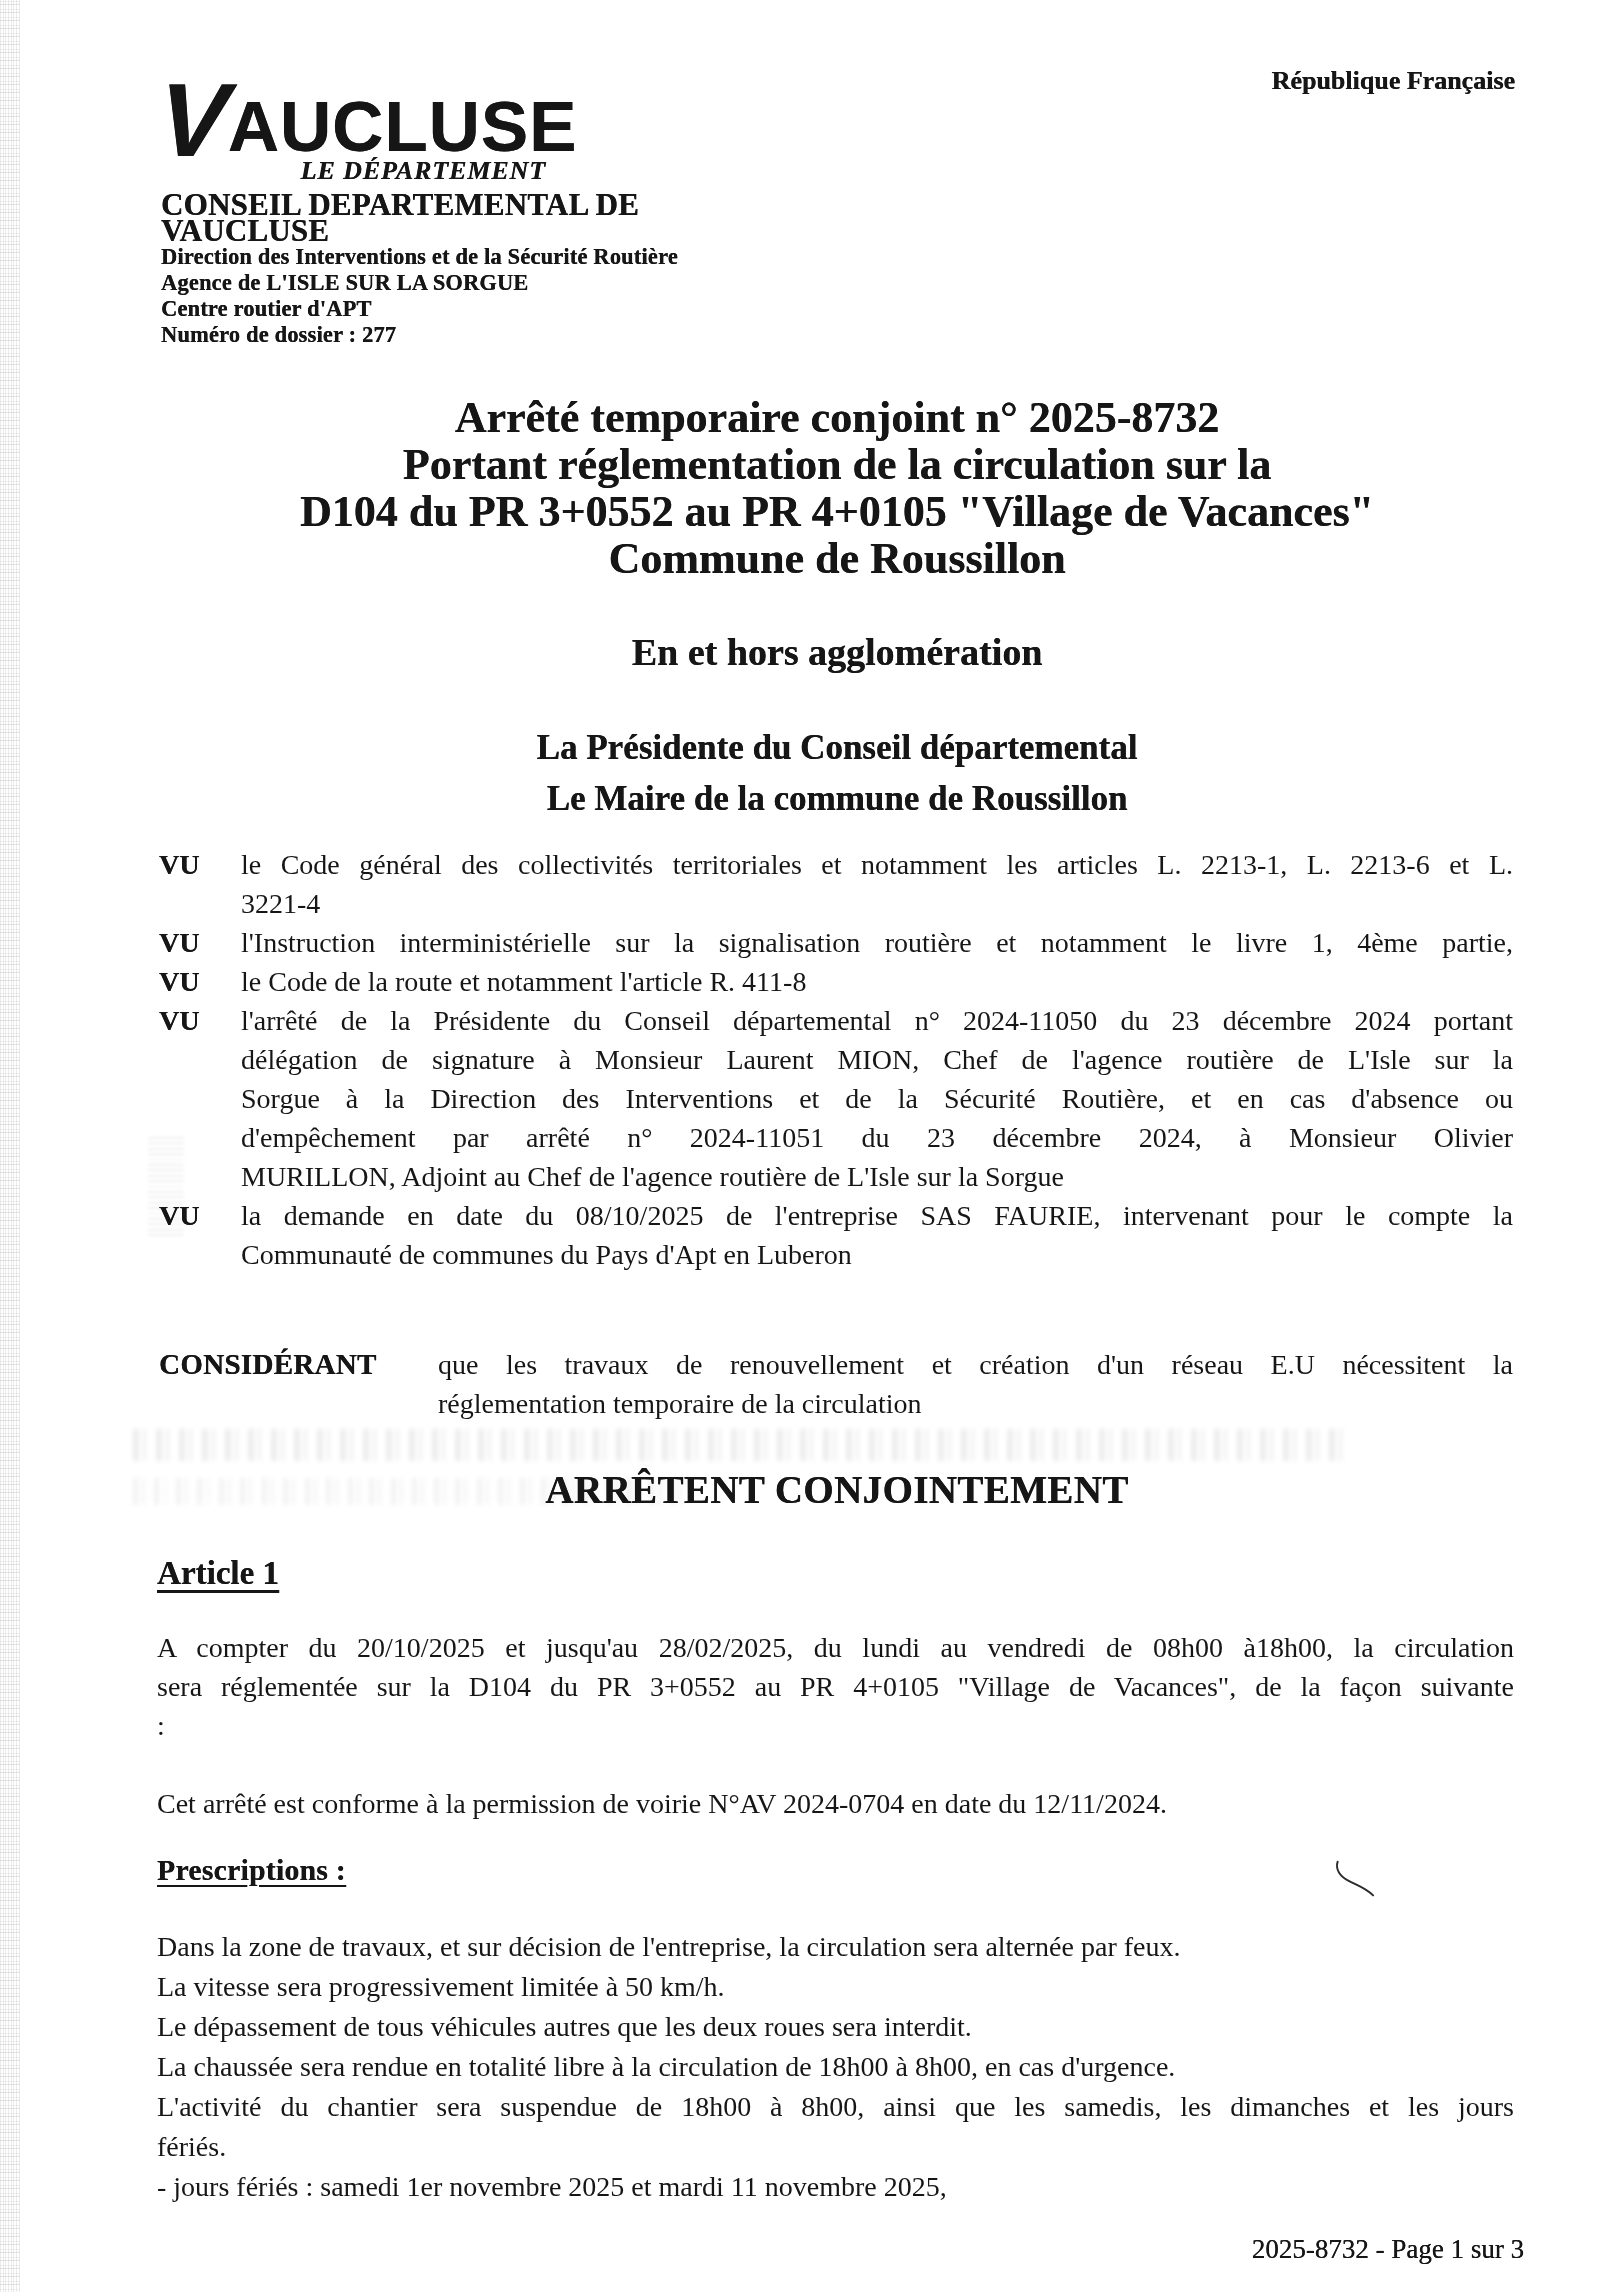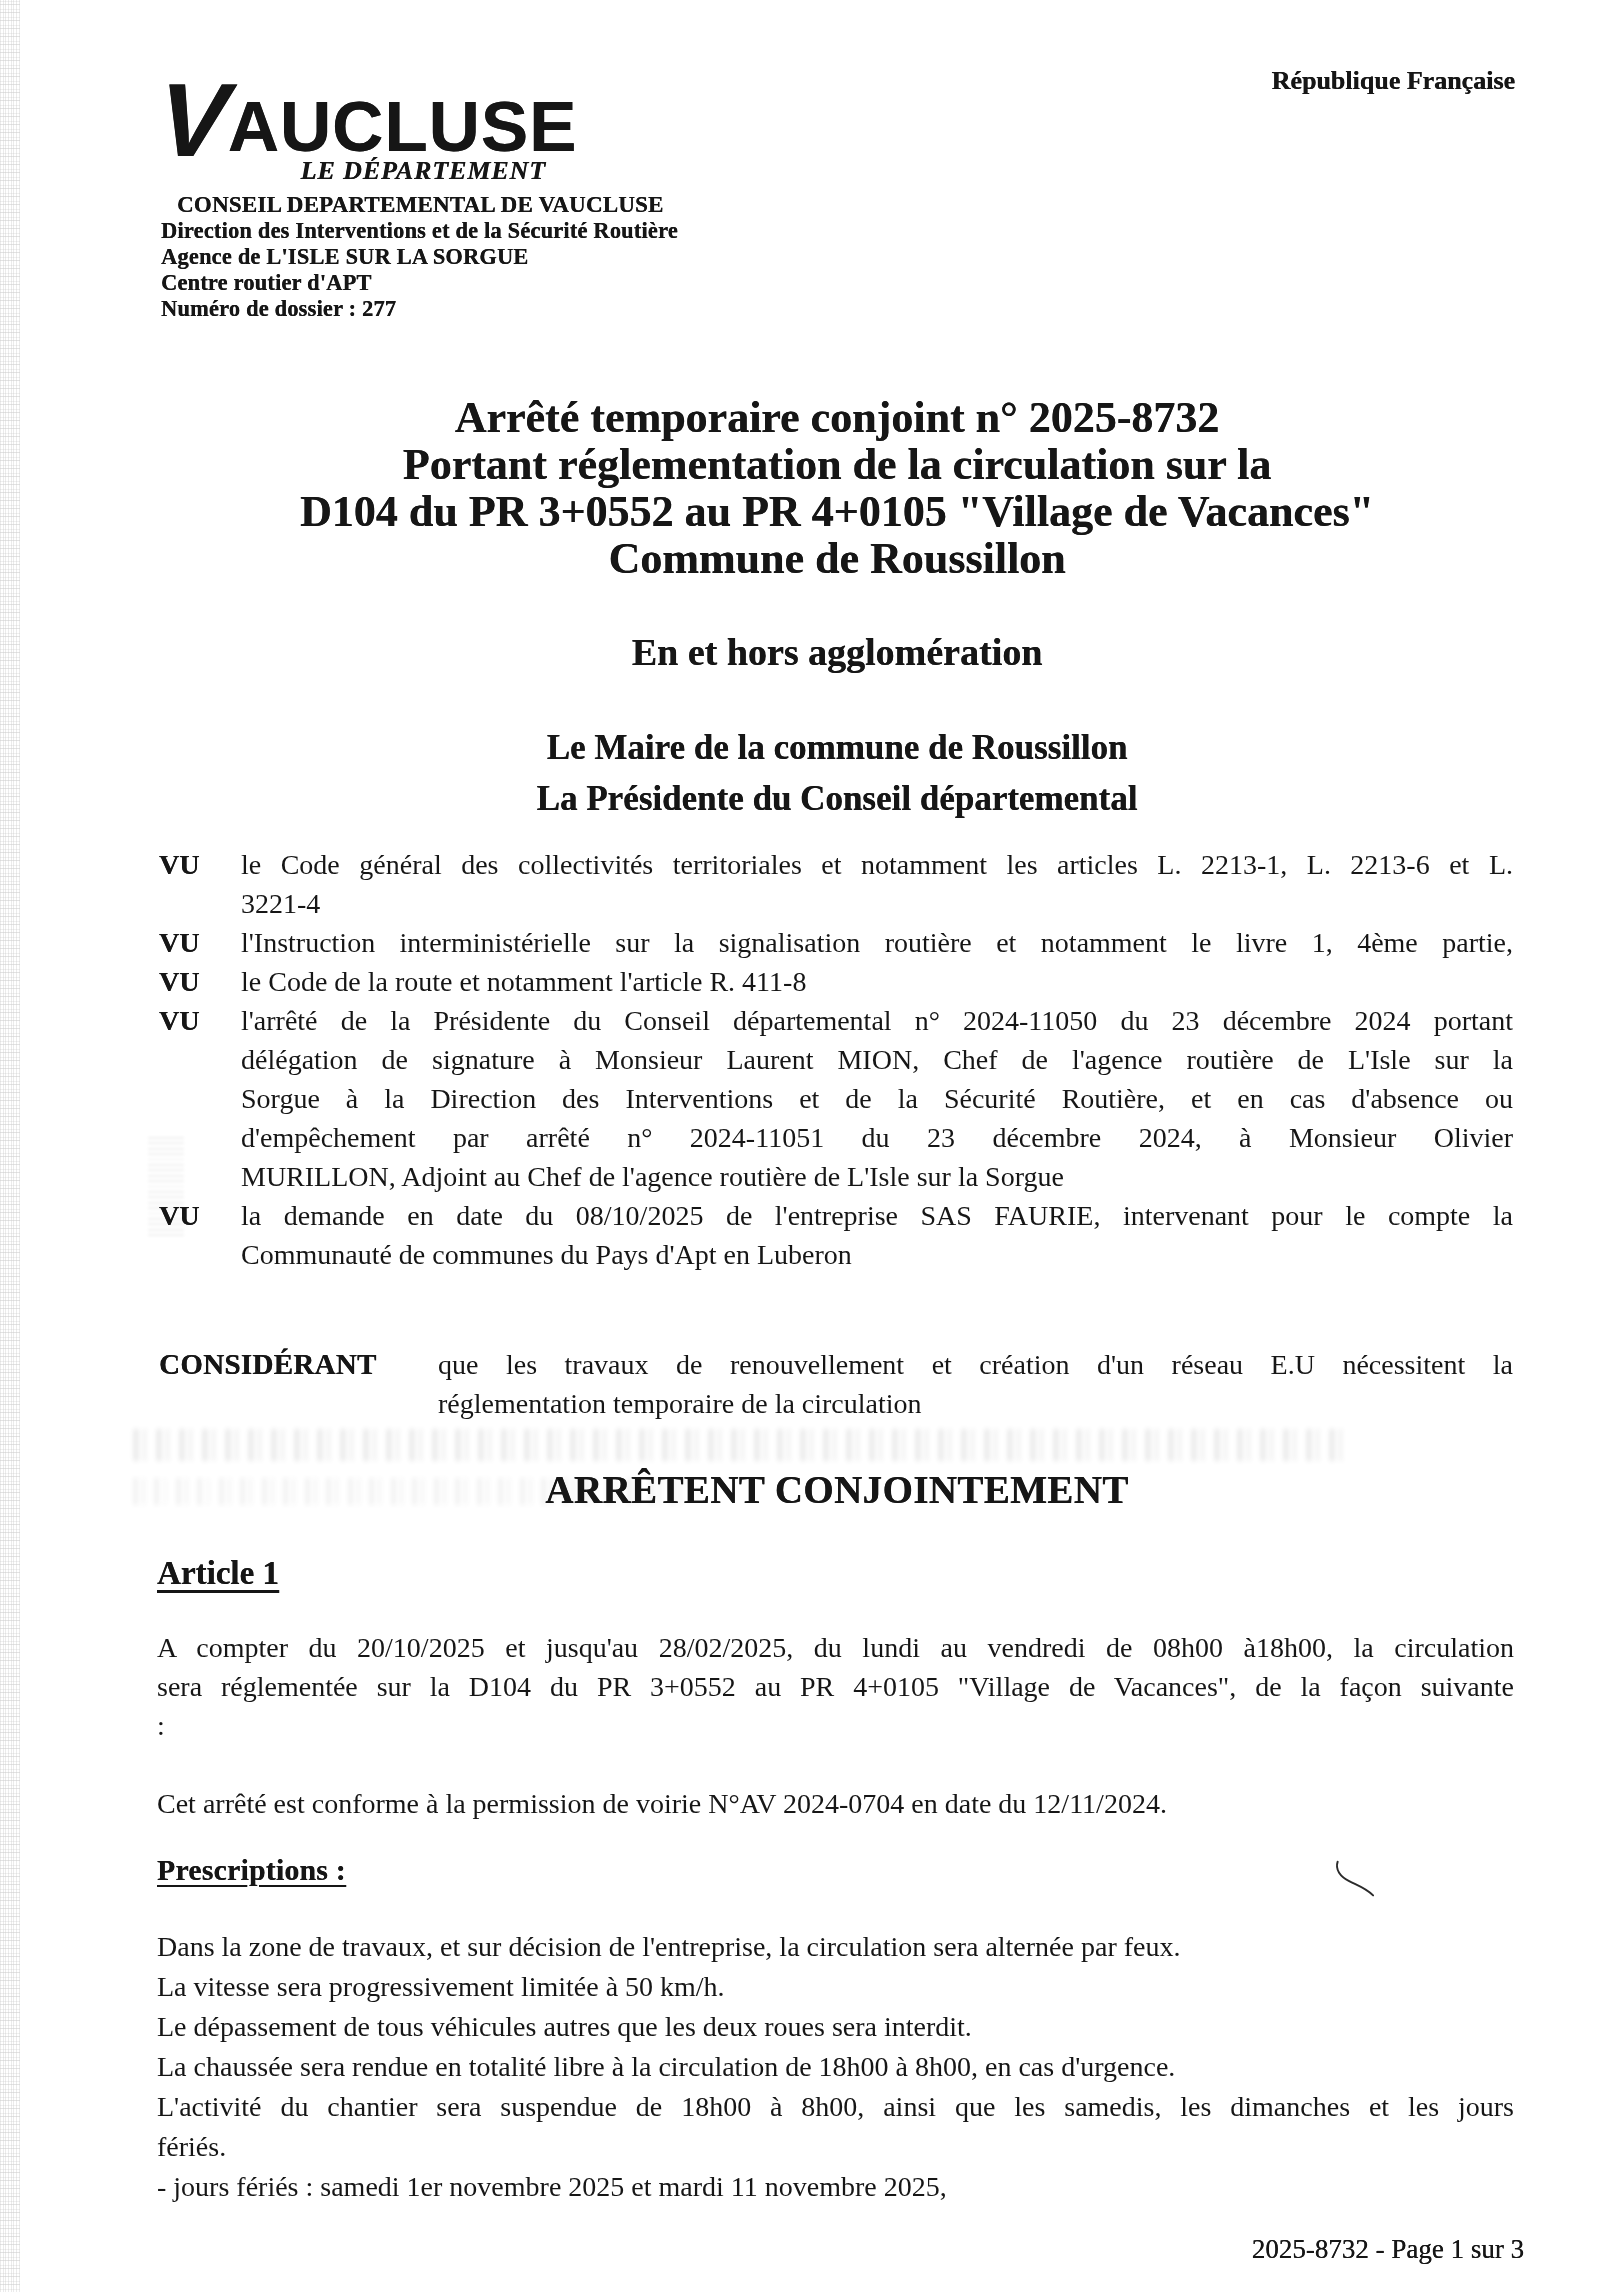--- a/index.html
+++ b/index.html
@@ -32,21 +32,21 @@
   }
 
   
   .republique{top:66px;right:106px;font-size:26px;font-weight:bold;}
   .header{left:161px;top:77px;width:573px;}
   .logo-line{font-family:"Liberation Sans","DejaVu Sans",sans-serif;font-weight:bold;
     font-size:71px;letter-spacing:0.9px;line-height:99px;white-space:nowrap;}
   .logo-v{display:inline-block;font-size:104px;line-height:0;transform:skewX(-14deg) translateY(5.4px);margin-right:-3.6px;}
   .tagline{font-style:italic;font-weight:bold;font-size:26px;text-align:right;width:385px;margin:-19.7px 0 5.4px 0;letter-spacing:0.9px;}
   .org{line-height:26px;font-weight:bold;}
-  .org-0{font-size:23px;letter-spacing:0.2px;margin-left:16px;}
+  .org-0{font-size:31px;letter-spacing:0.2px;}
   .org-n{font-size:22.4px;letter-spacing:0.2px;}
 
   
   .center-col{left:161px;width:1352px;text-align:center;}
   .title-block{top:394px;font-size:44px;font-weight:bold;line-height:47px;}
   .subtitle{top:630px;font-size:38px;font-weight:bold;}
   .authorities{top:722px;font-size:35px;font-weight:bold;line-height:51px;}
   .arretent{top:1467px;font-size:39px;font-weight:bold;letter-spacing:0.4px;}
 
   
@@ -96,22 +96,22 @@
   <div class="abs center-col title-block ink">
     <div>Arrêté temporaire conjoint n° 2025-8732</div>
     <div>Portant réglementation de la circulation sur la</div>
     <div>D104 du PR 3+0552 au PR 4+0105 "Village de Vacances"</div>
     <div>Commune de Roussillon</div>
   </div>
 
   <div class="abs center-col subtitle ink">En et hors agglomération</div>
 
   <div class="abs center-col authorities ink">
+    <div>La Présidente du Conseil départemental</div>
     <div>Le Maire de la commune de Roussillon</div>
-    <div>La Présidente du Conseil départemental</div>
   </div>
 
   <div class="abs vu-block bodytext">
     <div class="vu-item">
       <span class="vu-label ink">VU</span>
       <div class="vu-text">
         <div class="j">le Code général des collectivités territoriales et notamment les articles L. 2213-1, L. 2213-6 et L.</div>
         <div>3221-4</div>
       </div>
     </div>

